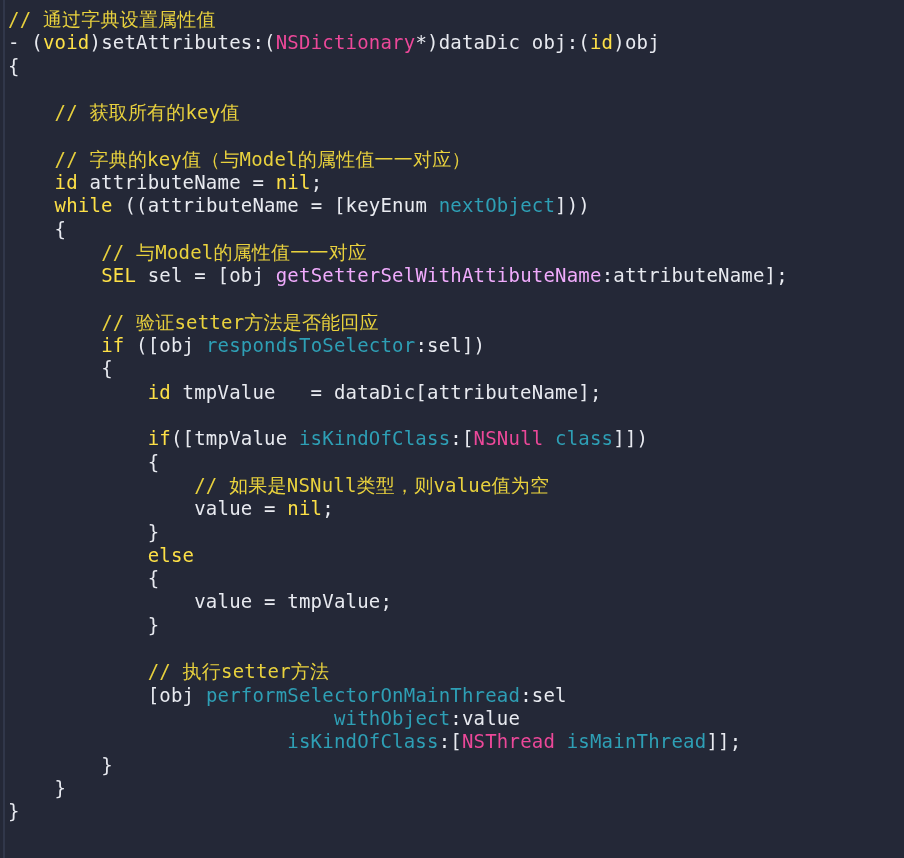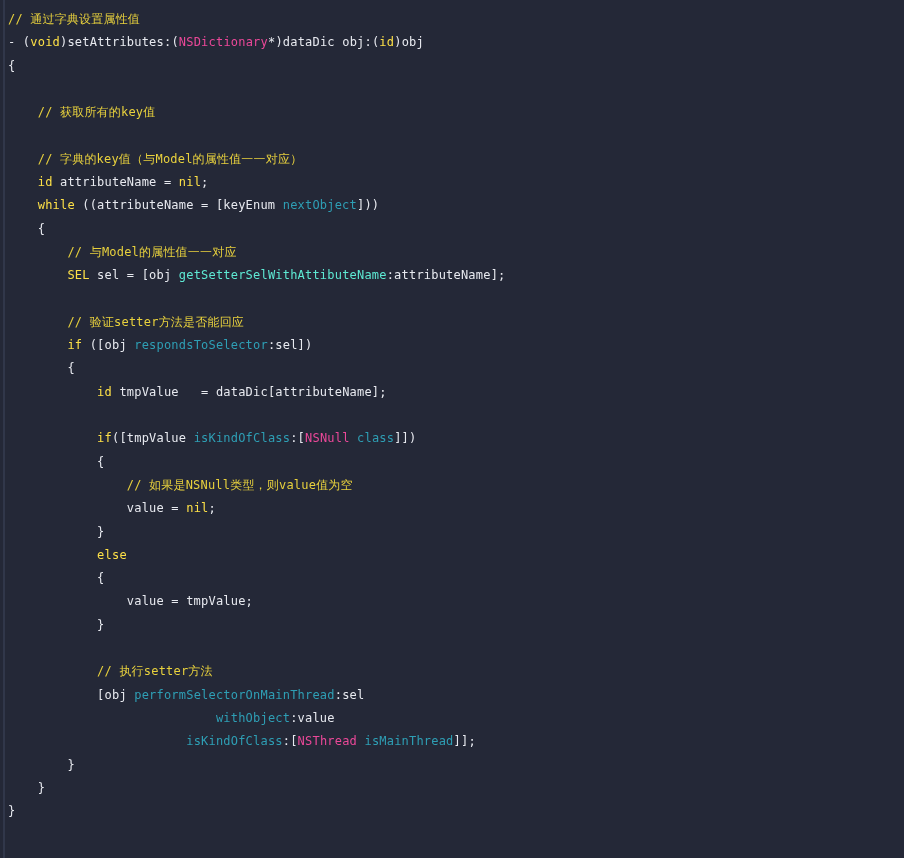--- a/index.html
+++ b/index.html
@@ -26,33 +26,33 @@
     position: absolute;
     left: 3px;
     top: 0;
     width: 2px;
     height: 858px;
     background: #31374a;
   }
   .code-line {
     height: 23.3px;
     line-height: 23.3px;
-    font-size: 12px;
+    font-size: 19px;
     white-space: pre;
     padding-left: 8px;
     letter-spacing: 0.2px;
     color: #e8eaf0;
   }
   .tok { white-space: pre; }
   .t-plain   { color: #e8eaf0; }
   .t-comment { color: #e8d13d; }
   .t-keyword { color: #fde047; }
   .t-class   { color: #ec4899; }
   .t-method  { color: #2e9fb5; }
-  .t-selector{ color: #5eead4; }
+  .t-selector{ color: #f0abfc; }
   .t-punct   { color: #e8eaf0; }
 </style>
 </head>
 <body>
 
 <div id="code-block">
   <div id="gutter-rule"></div>
   <div id="code-lines">
       <div class="code-line"><span class="tok t-comment">// 通过字典设置属性值</span></div>
       <div class="code-line"><span class="tok t-plain">- </span><span class="tok t-punct">(</span><span class="tok t-keyword">void</span><span class="tok t-punct">)</span><span class="tok t-plain">setAttributes:</span><span class="tok t-punct">(</span><span class="tok t-class">NSDictionary</span><span class="tok t-plain">*</span><span class="tok t-punct">)</span><span class="tok t-plain">dataDic obj:</span><span class="tok t-punct">(</span><span class="tok t-keyword">id</span><span class="tok t-punct">)</span><span class="tok t-plain">obj</span></div>

